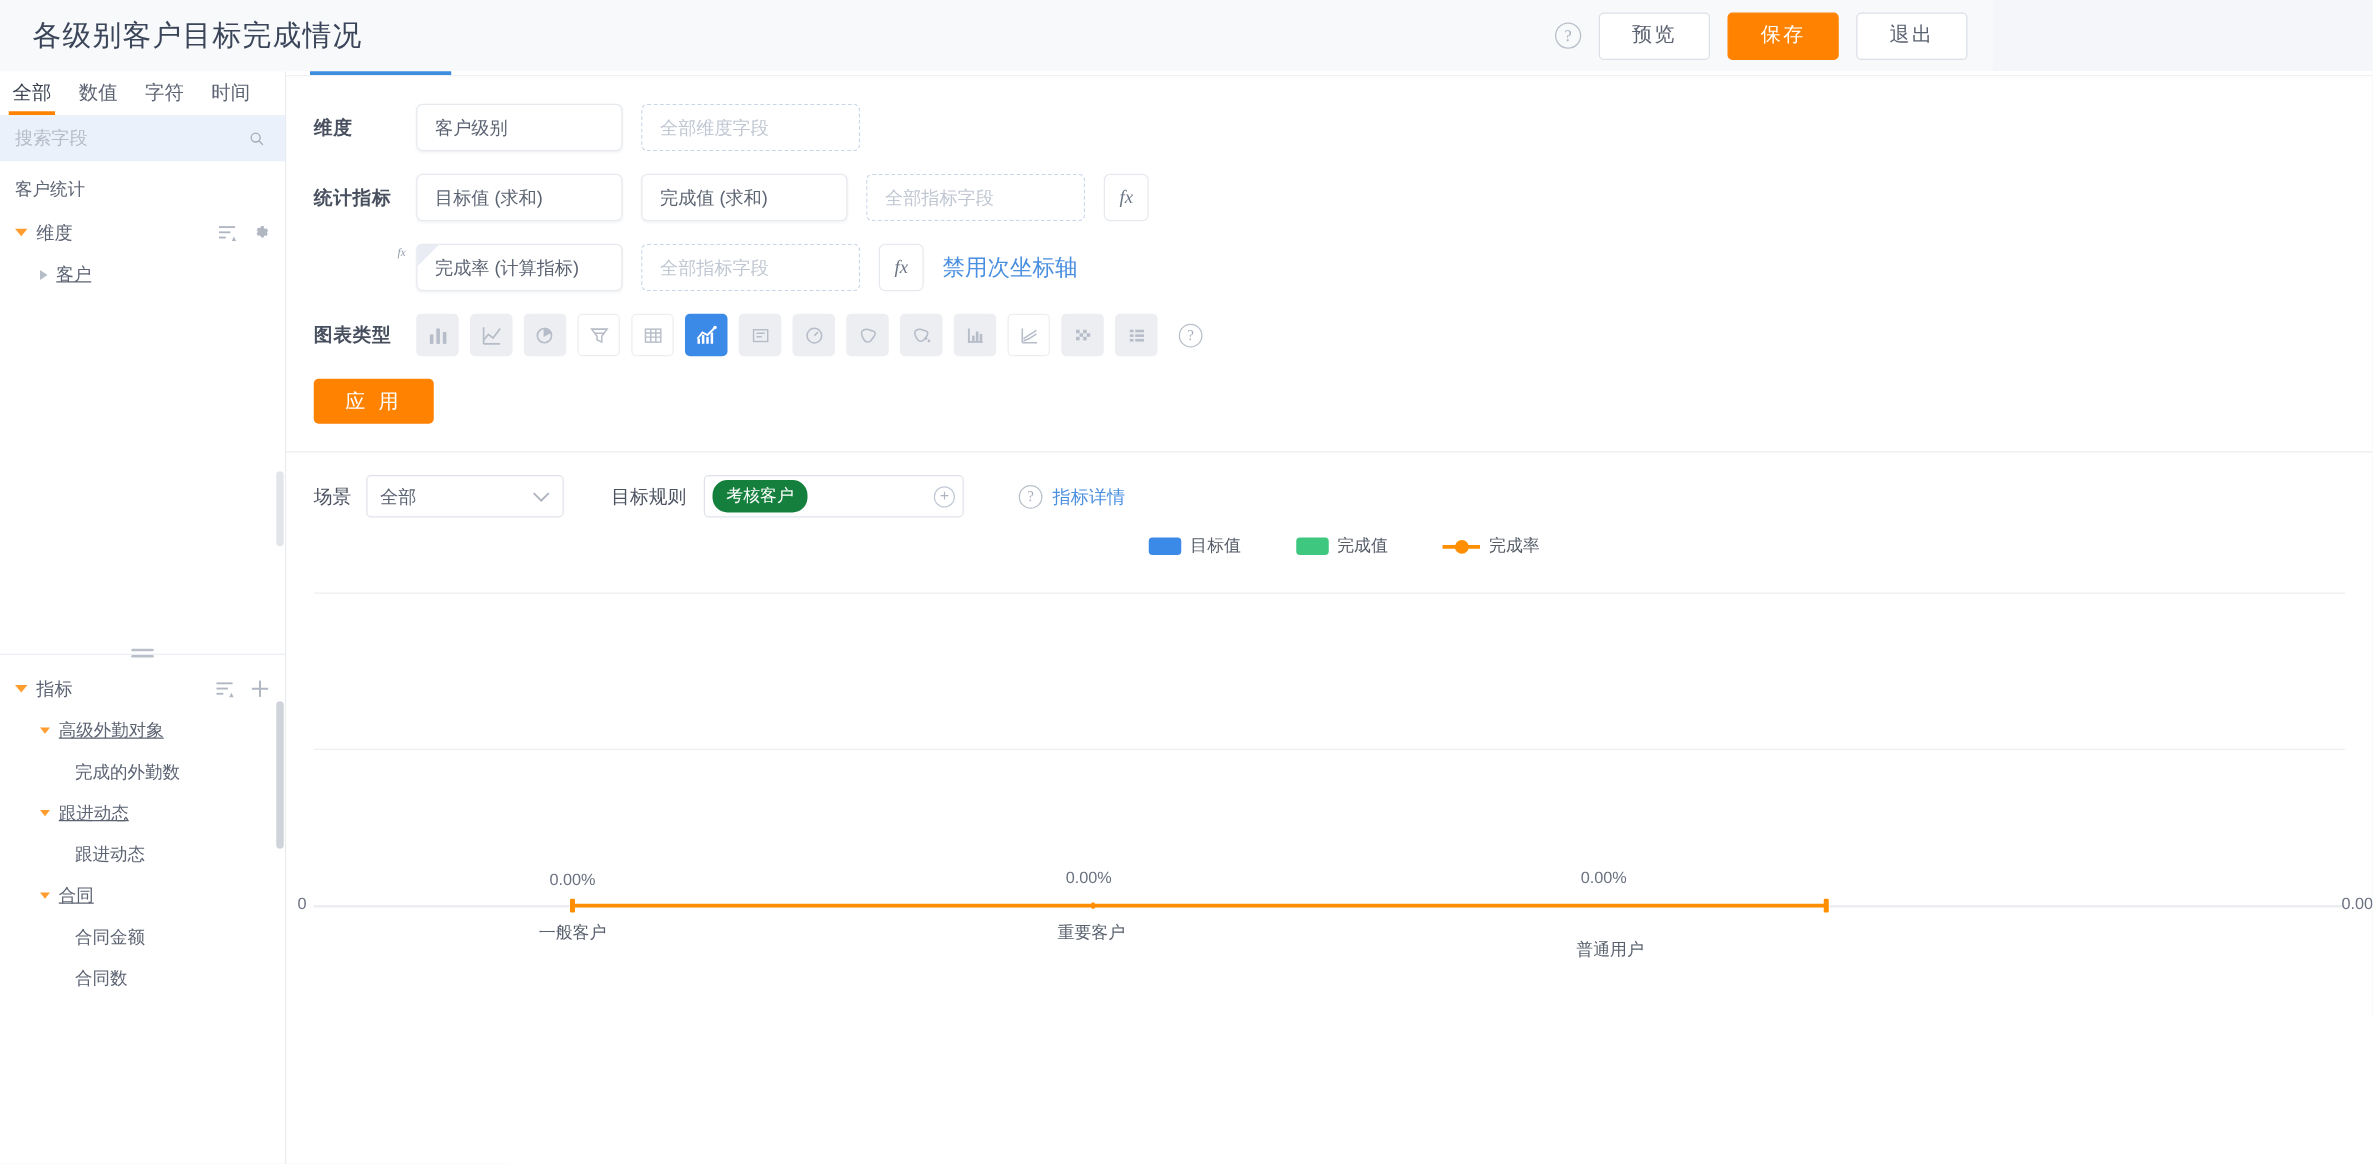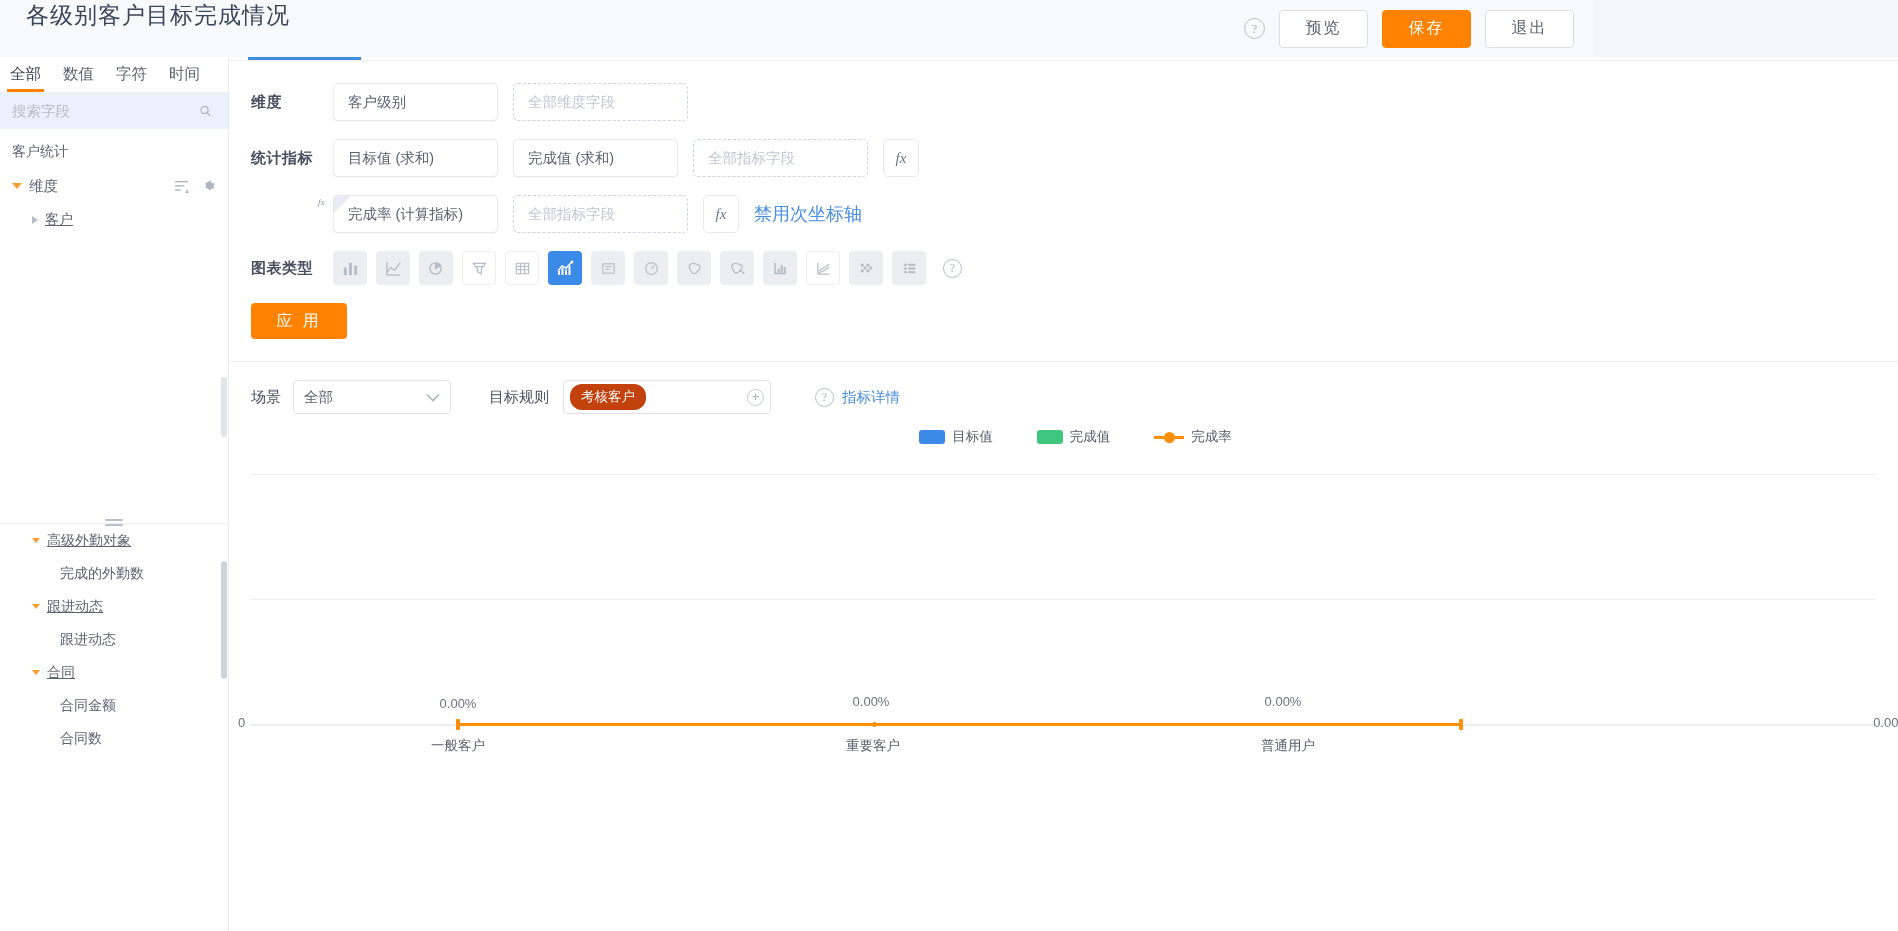--- a/index.html
+++ b/index.html
@@ -9,21 +9,21 @@
     background: #f4f6f9;
     overflow: hidden;
     color: #4a4a4a;
   }
   #app { position: relative; width: 1898px; height: 931px; }
 
   
   .topbar {
     position: absolute; left: 0; top: 0; width: 1594px; height: 57px;
     background: #f7f9fb;
-    display: flex; 
+    display: flex; align-items: center;
   }
   .page-title {
     margin-left: 26px;
     font-size: 23px; color: #3b4559; letter-spacing: 1px;
   }
   .topbar-actions {
     margin-left: auto; display: flex; align-items: center; gap: 14px;
     padding-right: 20px;
   }
   .help-circle {
@@ -183,21 +183,21 @@
     width: 158px; height: 34px; border: 1px solid #dfe3e9; border-radius: 4px;
     display: flex; align-items: center; padding: 0 10px; font-size: 14.5px; color: #5b6372;
     cursor: pointer;
   }
   .select .chev { margin-left: auto; color: #aeb5c0; }
   .tagbox {
     width: 208px; height: 34px; border: 1px solid #dfe3e9; border-radius: 4px;
     display: flex; align-items: center; padding: 0 6px; margin-left: 2px;
   }
   .tag {
-    background: #c2410c; color: #fff; font-size: 13.5px; border-radius: 12px;
+    background: #15803d; color: #fff; font-size: 13.5px; border-radius: 12px;
     padding: 4px 11px; cursor: pointer;
   }
   .plus-circle {
     margin-left: auto; width: 17px; height: 17px; border-radius: 50%;
     border: 1px solid #c3cad5; color: #aeb6c1; font-size: 13px; line-height: 14px;
     text-align: center; cursor: pointer;
   }
   .detail-link { font-size: 14.5px; color: #4a8fe0; margin-left: 8px; cursor: pointer; }
 
   
@@ -280,20 +280,36 @@
     </div>
 
     <div class="sb-mea">
       <div class="sb-divider">
         <div class="grip">
             <i></i>
             <i></i>
           </div>
       </div>
 
+      <div class="tree-head" style="margin-top:10px">
+        <span class="caret"></span>
+        <span class="tree-head-label">指标</span>
+        <span class="tree-head-actions">
+          <svg width="15" height="13" viewBox="0 0 16 14" fill="currentColor">
+            <rect x="0" y="1" width="14" height="1.6"></rect>
+              <rect x="0" y="5.5" width="10" height="1.6"></rect>
+              <rect x="0" y="10" width="6" height="1.6"></rect>
+            <path d="M11 14 L15 14 L13 10 Z"></path>
+          </svg>
+          <svg width="16" height="16" viewBox="0 0 16 16" fill="currentColor">
+            <rect x="7.2" y="1.5" width="1.6" height="13"></rect>
+              <rect x="1.5" y="7.2" width="13" height="1.6"></rect>
+          </svg>
+        </span>
+      </div>
 
       <div class="tree-item lvl2">
         <span class="caret sm"></span>
         <span>高级外勤对象</span>
       </div>
       <div class="tree-item lvl3">
         <span>完成的外勤数</span>
       </div>
       <div class="tree-item lvl2">
         <span class="caret sm"></span>
@@ -524,17 +540,17 @@
         <div class="lp" style="left:205px; top:245px"></div>
         <div class="lp small" style="left:622px; top:248px"></div>
         <div class="lp" style="left:1208px; top:245px"></div>
 
         <div class="dlabel" style="left:207px; top:222px">0.00%</div>
         <div class="dlabel" style="left:620px; top:220px">0.00%</div>
         <div class="dlabel" style="left:1032px; top:220px">0.00%</div>
 
         <div class="xlabel" style="left:207px; top:263px">一般客户</div>
         <div class="xlabel" style="left:622px; top:263px">重要客户</div>
-        <div class="xlabel" style="left:1037px; top:263px">普通用户</div>
+        <div class="xlabel" style="left:1037px; top:277px">普通用户</div>
       </div>
     </div>
   </div>
 </div>
 
 </body></html>

